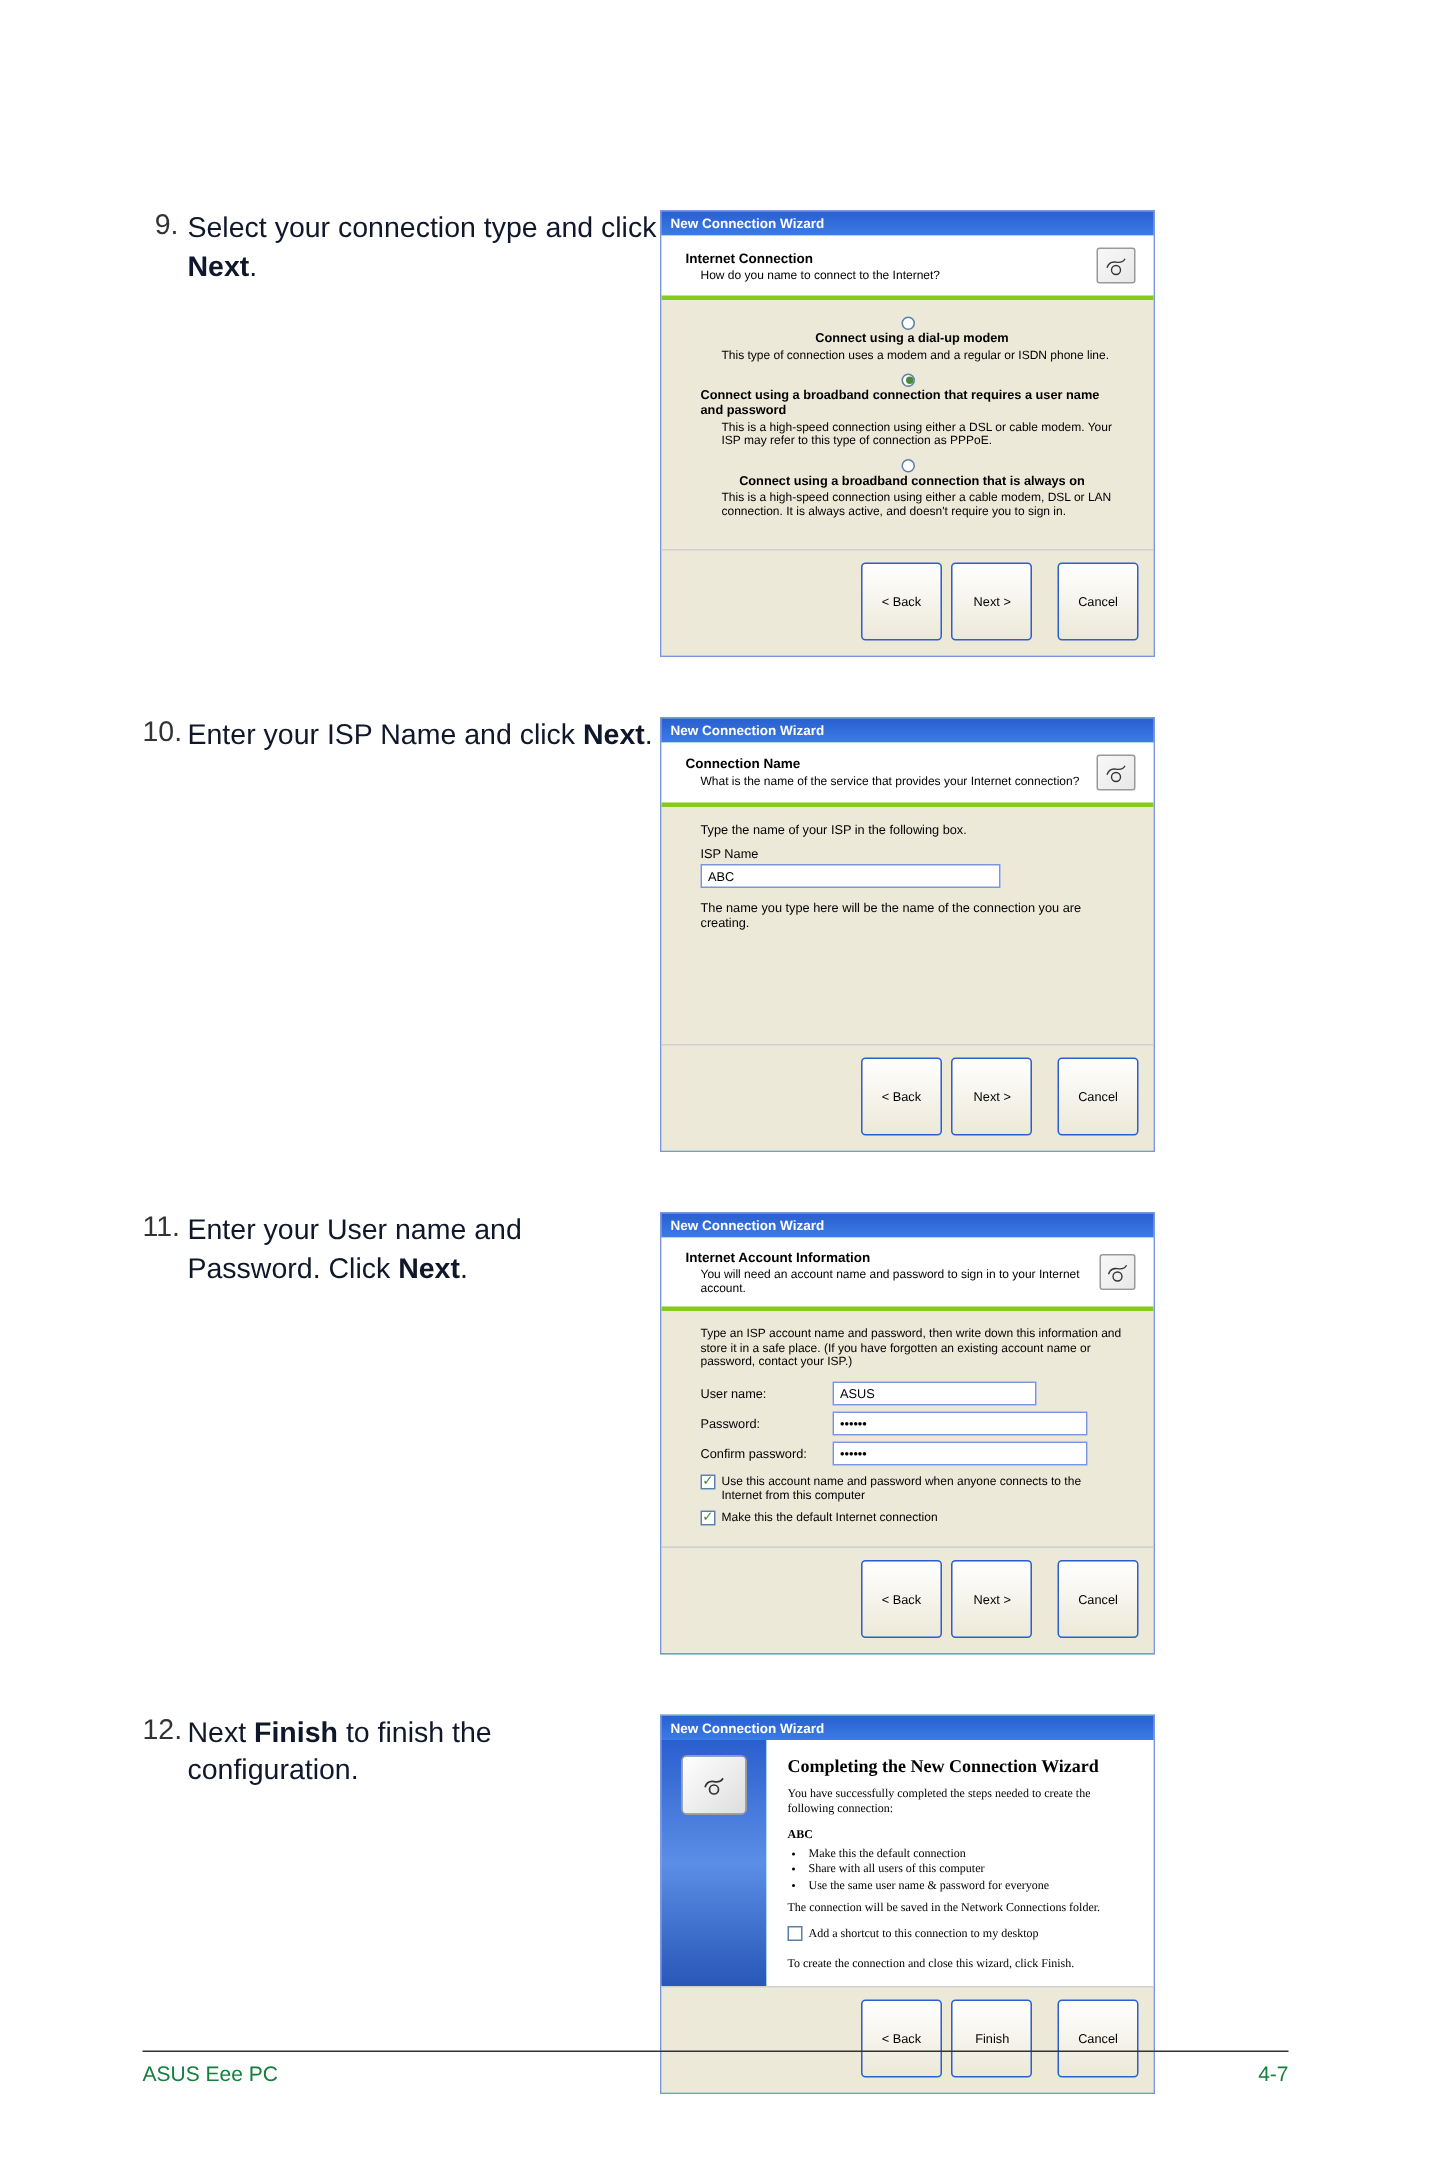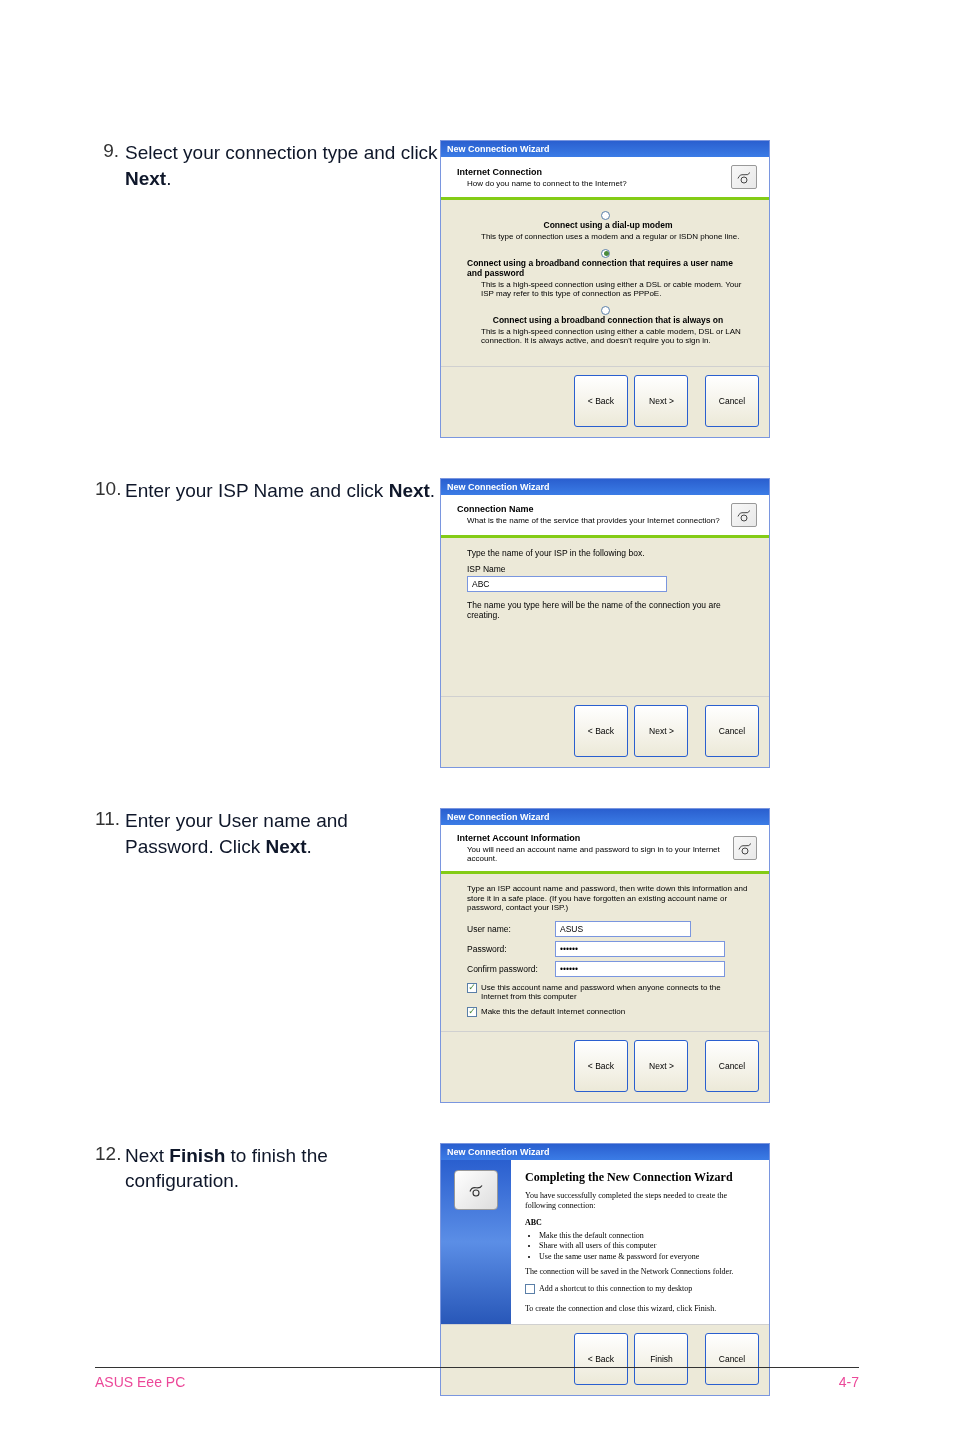--- a/index.html
+++ b/index.html
@@ -34,21 +34,21 @@
     .form-row label{ width:88px; font-size:8.5px;}
     .wizard-final{ display:flex;font-family:Liberation Serif, serif;}
     .wizard-final-side{ width:70px; background: linear-gradient(to bottom,#2a5fcf 0%,#5b8ee6 50%, #2857b8 100%); padding:10px 0 0 0; display:flex; justify-content:center; align-items:flex-start;}
     .wizard-final-side .wizard-icon{ width:44px; height:40px; border:1px solid #999; background:linear-gradient(135deg,#fff,#ddd); border-radius:4px;}
     .wizard-final-body{ flex:1; background:#fff; padding: 10px 14px; font-size:8.5px;}
     .wizard-final-body h3{ font-size:12px; font-weight:bold;}
     .wizard-final-body p{ font-size:8px; margin-top:6px; line-height:1.3;}
     .bullet-list { margin:4px 0 0 14px; font-size:8px; list-style-type:disc;}
     .bullet-list li{ line-height:1.2; margin-bottom:1px;}
     .conn-name{font-weight:bold; margin-top:6px; font-size:8px; display:block;}
-    .footer { position: absolute; bottom: 48px; left: 95px; right: 95px; border-top: 1px solid #333; padding-top: 6px; display:flex; justify-content:space-between; font-size: 14px; color:#ec4899;}
+    .footer { position: absolute; bottom: 48px; left: 95px; right: 95px; border-top: 1px solid #333; padding-top: 6px; display:flex; justify-content:space-between; font-size: 14px; color:#15803d;}
   </style>
 </head>
 <body>
 
 <div class="page">
 
   <div class="step">
     <div class="step-left">
       <div class="step-num">9.</div>
       <div class="step-text">

